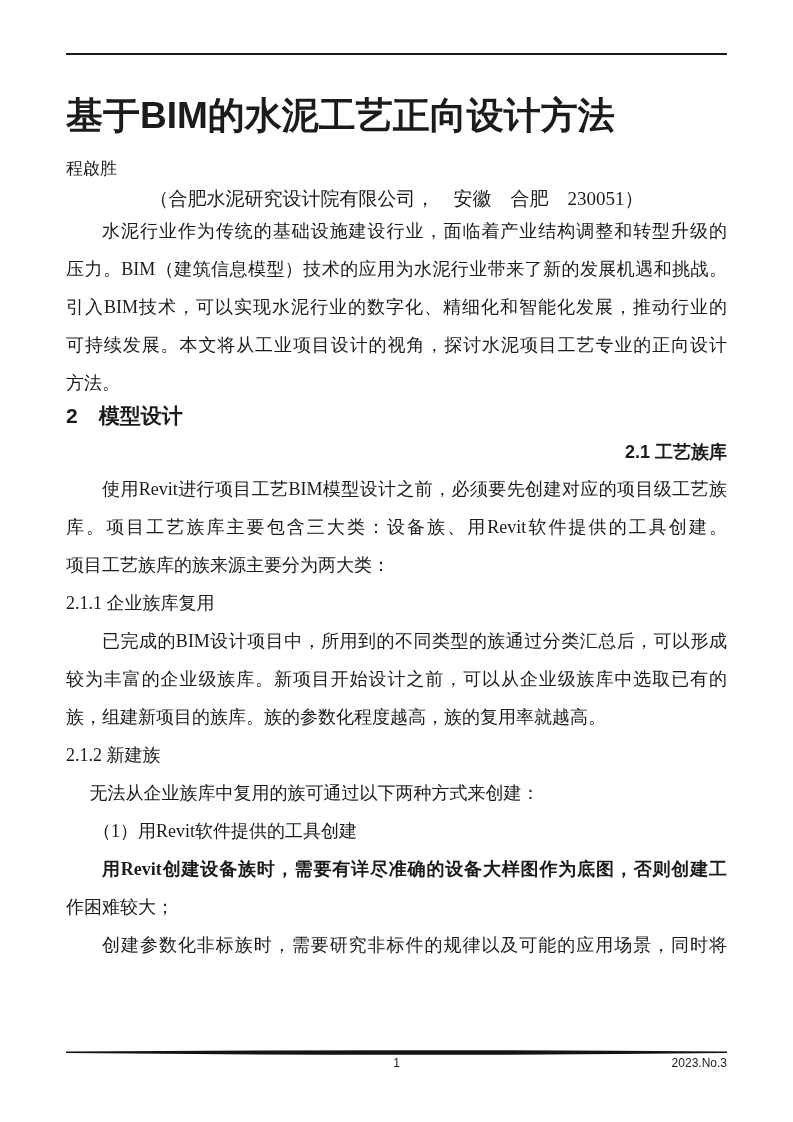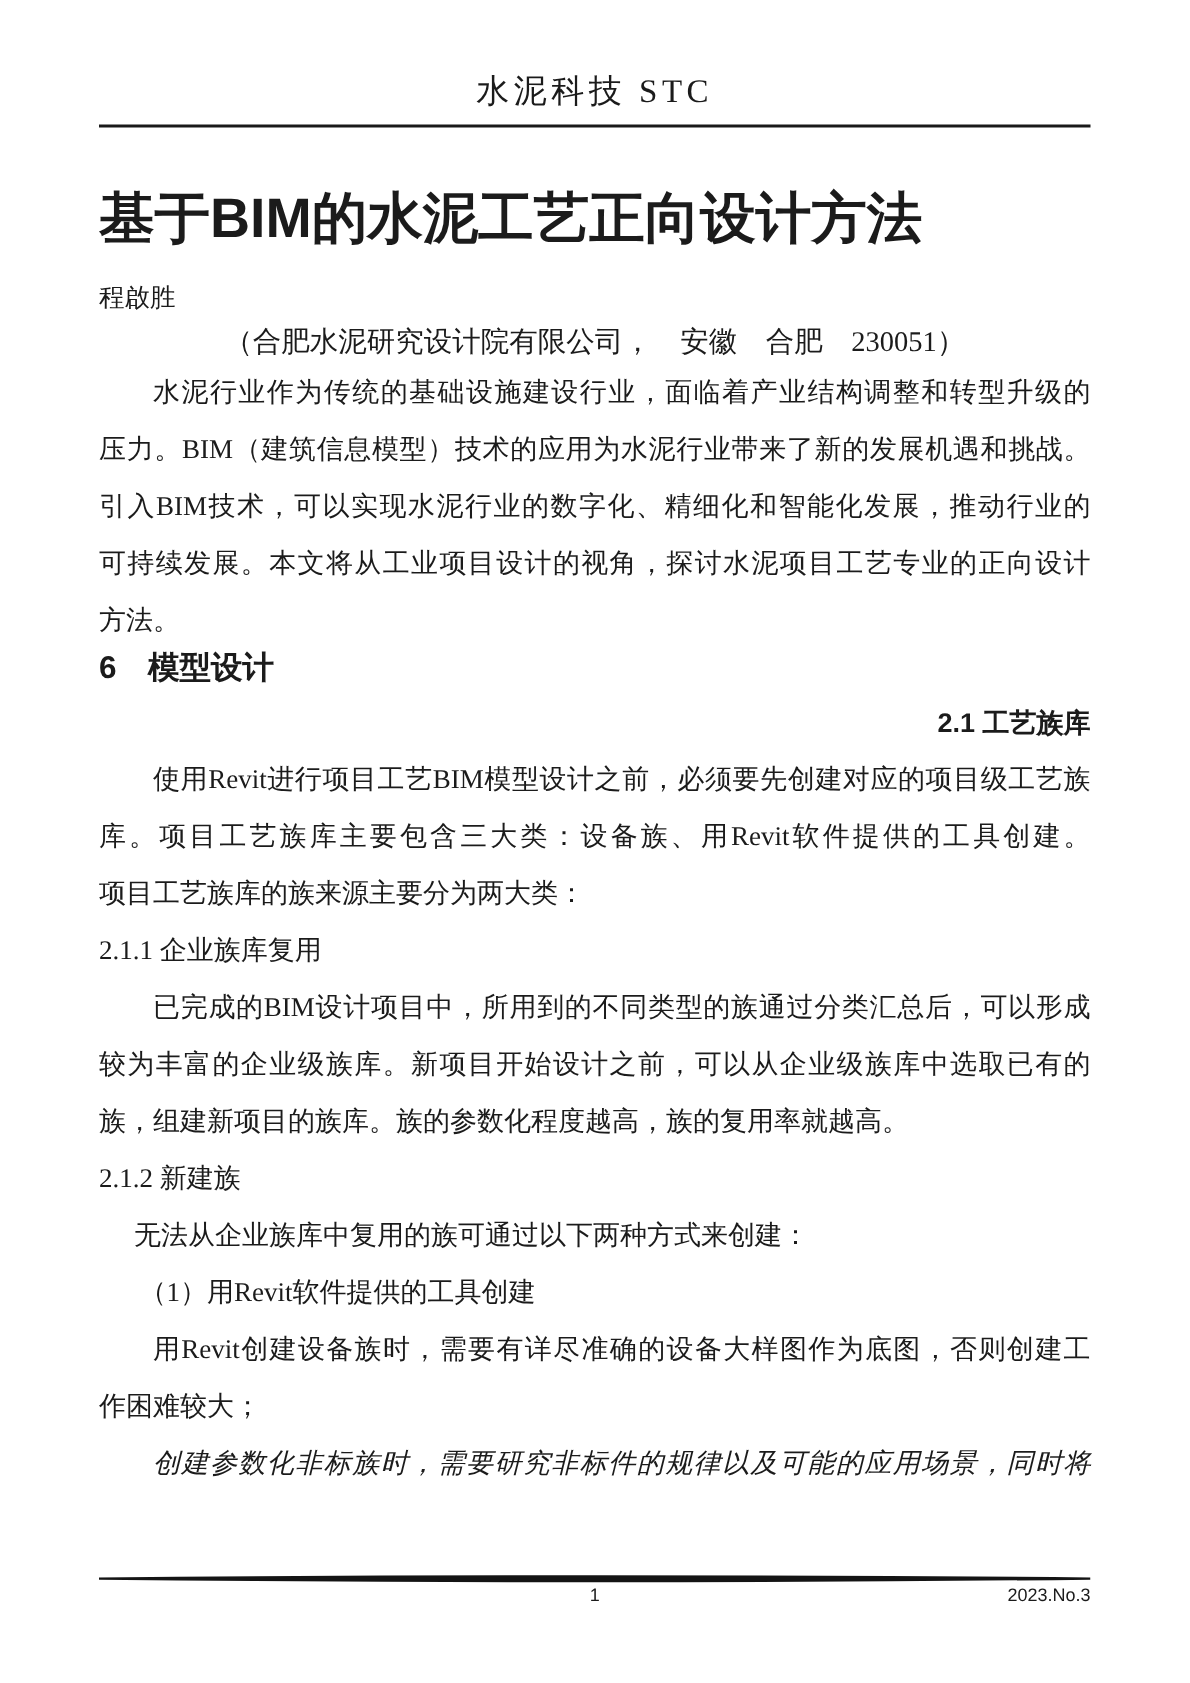--- a/index.html
+++ b/index.html
@@ -117,51 +117,50 @@
     top: 0;
     text-align: right;
   }
 </style>
 </head>
 <body>
 
 <div class="page">
 
   <div>
-    <div class="journal-title">水泥科技 STC</div>
     <div class="header-rule"></div>
   </div>
 
   <div class="article-title">基于BIM的水泥工艺正向设计方法</div>
 
   <div class="article-author">程啟胜</div>
 
   <div class="article-affiliation">（合肥水泥研究设计院有限公司，　安徽　合肥　230051）</div>
 
   <div class="article-body" id="article-body">
       <div class="body-block line fill" style="text-indent: 2em;">水泥行业作为传统的基础设施建设行业，面临着产业结构调整和转型升级的</div>
       <div class="body-block line fill">压力。BIM（建筑信息模型）技术的应用为水泥行业带来了新的发展机遇和挑战。</div>
       <div class="body-block line fill">引入BIM技术，可以实现水泥行业的数字化、精细化和智能化发展，推动行业的</div>
       <div class="body-block line fill">可持续发展。本文将从工业项目设计的视角，探讨水泥项目工艺专业的正向设计</div>
       <div class="body-block line">方法。</div>
-      <div class="body-block h1 second">6　模型设计</div>
+      <div class="body-block h1 second">2　模型设计</div>
       <div class="body-block h2">2.1 工艺族库</div>
       <div class="body-block line fill" style="text-indent: 2em;">使用Revit进行项目工艺BIM模型设计之前，必须要先创建对应的项目级工艺族</div>
       <div class="body-block line fill">库。项目工艺族库主要包含三大类：设备族、用Revit软件提供的工具创建。</div>
       <div class="body-block line">项目工艺族库的族来源主要分为两大类：</div>
       <div class="body-block h3">2.1.1 企业族库复用</div>
       <div class="body-block line fill" style="text-indent: 2em;">已完成的BIM设计项目中，所用到的不同类型的族通过分类汇总后，可以形成</div>
       <div class="body-block line fill">较为丰富的企业级族库。新项目开始设计之前，可以从企业级族库中选取已有的</div>
       <div class="body-block line">族，组建新项目的族库。族的参数化程度越高，族的复用率就越高。</div>
       <div class="body-block h3">2.1.2 新建族</div>
       <div class="body-block line" style="text-indent: 1.3em;">无法从企业族库中复用的族可通过以下两种方式来创建：</div>
       <div class="body-block line" style="text-indent: 1.5em;">（1）用Revit软件提供的工具创建</div>
-      <div class="body-block line fill" style="text-indent: 2em;">用Revit创建设备族时，需要有详尽准确的设备大样图作为底图，否则创建工</div>
+      <div class="body-block line fill" style="text-indent: 2em; font-weight: bold;">用Revit创建设备族时，需要有详尽准确的设备大样图作为底图，否则创建工</div>
       <div class="body-block line">作困难较大；</div>
-      <div class="body-block line fill" style="text-indent: 2em; font-style: italic;">创建参数化非标族时，需要研究非标件的规律以及可能的应用场景，同时将</div>
+      <div class="body-block line fill" style="text-indent: 2em;">创建参数化非标族时，需要研究非标件的规律以及可能的应用场景，同时将</div>
     </div>
 
   <svg class="footer-rule" viewBox="0 0 661 6" preserveAspectRatio="none">
     <path d="M0,1.6 Q330,-1.2 661,1.6 L661,3.1 Q330,6.6 0,3.1 Z" fill="#141414"></path>
   </svg>
 
   <div class="footer-row">
     <span class="page-number">1</span>
     <span class="issue-number">2023.No.3</span>
   </div>

